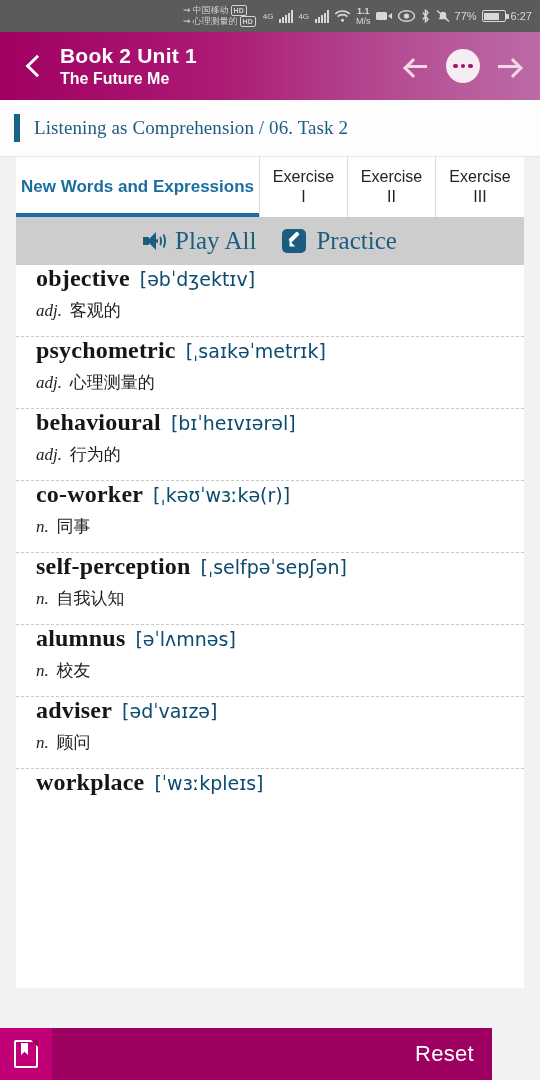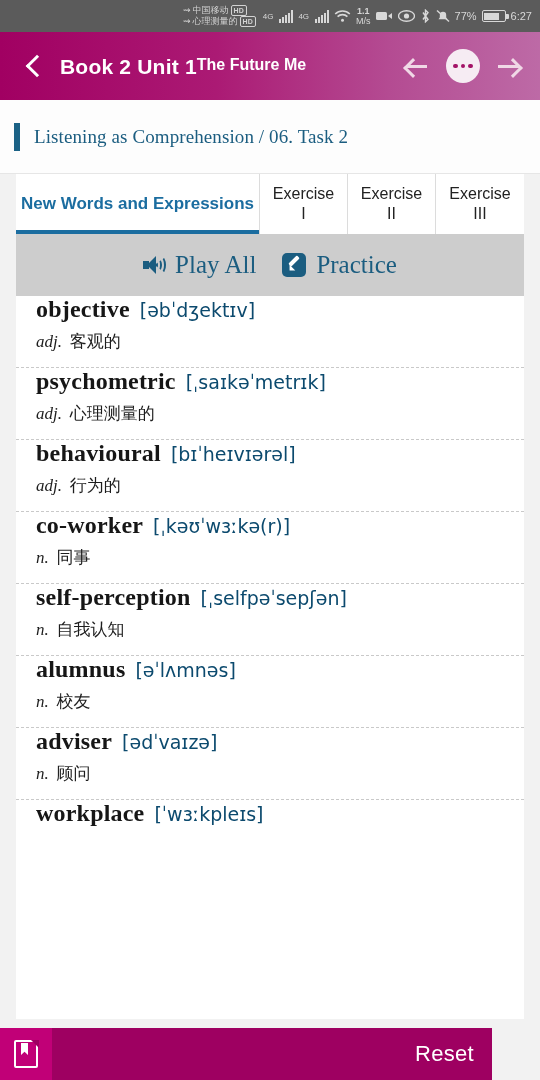--- a/index.html
+++ b/index.html
@@ -44,61 +44,61 @@
   .appbar{
     height:68px;
     background:linear-gradient(90deg,#a10062 0%,#ab1a74 40%,#b44b92 72%,#bd6aa6 100%);
     display:flex; align-items:center; padding:0 18px; color:#fff;
   }
   .back-chevron{ width:30px; height:30px; position:relative; flex:0 0 auto;
                  margin-right:12px; cursor:pointer;}
   .back-chevron::before{content:""; position:absolute; left:11px; top:7px;
      width:13px; height:13px; border-left:3.5px solid #fff; border-bottom:3.5px solid #fff;
      transform:rotate(45deg);}
-  .titlewrap{ flex:1; display:flex; flex-direction:row; justify-content:flex-start;}
+  .titlewrap{ flex:1; display:flex; flex-direction:column; justify-content:flex-end;}
   .apptitle{ font-size:21px; font-weight:bold; letter-spacing:.2px; line-height:25px;}
   .appsub{ font-size:16px; font-weight:bold; line-height:21px;}
   .navicons{ display:flex; align-items:center; gap:16px;}
   .arrow{ width:26px; height:26px; position:relative; cursor:pointer;}
   .arrow::before{content:""; position:absolute; top:12px; left:2px; width:21px;
      height:3px; background:#f0d8e6;}
   .arrow.left::after{content:""; position:absolute; left:2px; top:7.5px; width:11px;
      height:11px; border-left:3px solid #f0d8e6; border-bottom:3px solid #f0d8e6;
      transform:rotate(45deg);}
   .arrow.right::after{content:""; position:absolute; right:2px; top:7.5px; width:11px;
      height:11px; border-right:3px solid #f0d8e6; border-top:3px solid #f0d8e6;
      transform:rotate(45deg);}
   .dots{ width:34px; height:34px; border-radius:50%; background:#f6ecf3;
      display:flex; align-items:center; justify-content:center; gap:3px; cursor:pointer;}
   .dots i{ width:4.5px; height:4.5px; border-radius:50%; background:#a31367; display:block;}
 
   
   .breadcrumb{
-    background:#fdfdfd; height:74px; display:flex; align-items:center;
+    background:#fdfdfd; height:57px; display:flex; align-items:center;
     padding-left:14px; border-bottom:1px solid #e6e6e6;
   }
   .bc-bar{ width:6px; height:28px; background:#1b6286; margin-right:14px; flex:0 0 auto;}
   .bc-text{ font-family:"Liberation Serif", serif; font-size:19px; color:#1b5d80;
             letter-spacing:.1px;}
 
   
   .tabs{ display:flex; background:#f2f2f2; height:60px; padding:0 16px 0 16px;}
   .tab{ background:#fff; display:flex; align-items:center; justify-content:center;
         text-align:center; font-size:16px; color:#222; line-height:20px;
         border-right:1px solid #dcdcdc; cursor:pointer; position:relative;
         padding:0 4px;}
   .tab:last-child{ border-right:none;}
   .tab.flexible{ flex:1 1 auto; }
   .tab.fixed{ width:88px; flex:0 0 88px;}
   .tab.active{ color:#1b6da0; font-weight:bold; font-size:17px;}
   .tab.active::after{ content:""; position:absolute; left:0; right:0; bottom:0;
         height:4px; background:#1b6da0;}
 
   
-  .playbar{ margin:0 16px; background:#cdcdcd; height:62px;
+  .playbar{ margin:0 16px; background:#cdcdcd; height:48px;
             display:flex; align-items:center; justify-content:center; gap:26px;}
   .pbtn{ display:flex; align-items:center; gap:10px; cursor:pointer;
          font-family:"Liberation Serif", serif; font-size:25px; color:#1b5d80;}
   .spk{ position:relative; width:22px; height:18px; flex:0 0 auto;}
   .spk .body{ position:absolute; left:0; top:5px; width:6px; height:8px; background:#1b5d80;}
   .spk .cone{ position:absolute; left:4px; top:0; width:0; height:0;
      border-top:9px solid transparent; border-bottom:9px solid transparent;
      border-right:9px solid #1b5d80;}
   .spk .w{ position:absolute; border:2px solid #1b5d80; border-radius:50%;
      border-left-color:transparent; border-top-color:transparent; border-bottom-color:transparent;}

